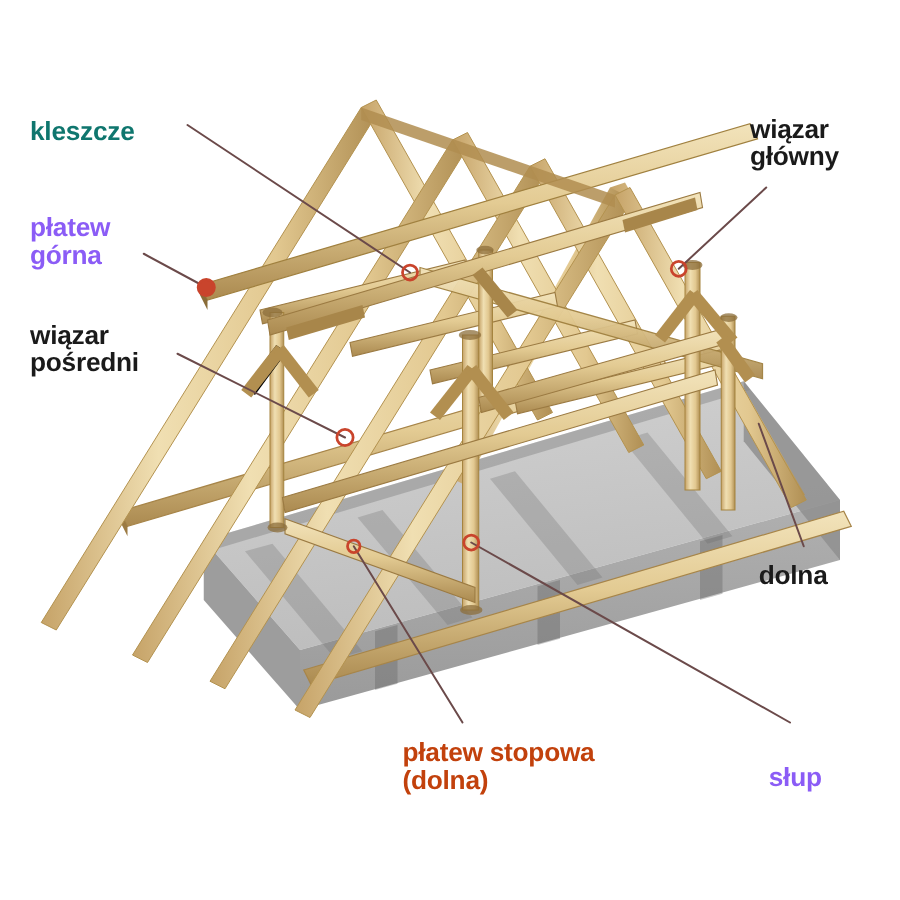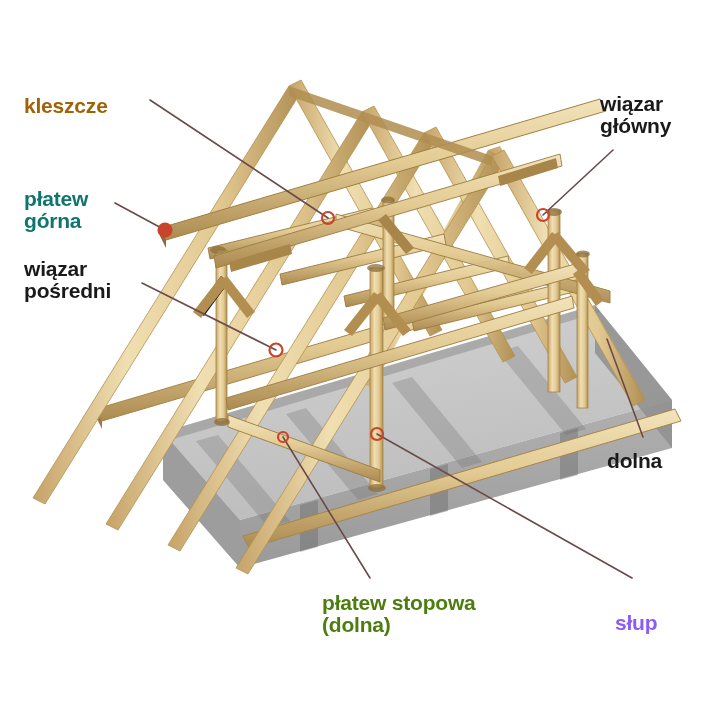--- a/index.html
+++ b/index.html
@@ -226,26 +226,26 @@
         <circle cx="328" cy="218" r="6" fill="none" stroke="#c9442c" stroke-width="2.2"></circle>
         <circle cx="165" cy="230" r="6.5" fill="#c9442c" stroke="#c9442c" stroke-width="2.2"></circle>
         <circle cx="276" cy="350" r="6.5" fill="none" stroke="#c9442c" stroke-width="2.2"></circle>
         <circle cx="543" cy="215" r="6" fill="none" stroke="#c9442c" stroke-width="2.2"></circle>
         <circle cx="283" cy="437" r="5" fill="none" stroke="#c9442c" stroke-width="2.2"></circle>
         <circle cx="377" cy="434" r="6" fill="none" stroke="#c9442c" stroke-width="2.2"></circle>
       </g>
   </svg>
 
   <div id="label-layer">
-      <div class="lbl" style="left: 24px; top: 95px; color: #a16207;">kleszcze</div>
-      <div class="lbl" style="left: 24px; top: 188px; color: #0f766e;">płatew
+      <div class="lbl" style="left: 24px; top: 95px; color: #0f766e;">kleszcze</div>
+      <div class="lbl" style="left: 24px; top: 172px; color: #8b5cf6;">płatew
 górna</div>
       <div class="lbl" style="left: 24px; top: 258px; color: rgb(26, 26, 26);">wiązar
 pośredni</div>
       <div class="lbl" style="left: 600px; top: 93px; color: rgb(26, 26, 26);">wiązar
 główny</div>
       <div class="lbl" style="left: 607px; top: 450px; color: rgb(26, 26, 26);">dolna</div>
-      <div class="lbl" style="left: 322px; top: 592px; color: #4d7c0f;">płatew stopowa
+      <div class="lbl" style="left: 322px; top: 592px; color: #c2410c;">płatew stopowa
 (dolna)</div>
       <div class="lbl" style="left: 615px; top: 612px; color: #8b5cf6;">słup</div>
     </div>
 
 </div>
 
 </body></html>

